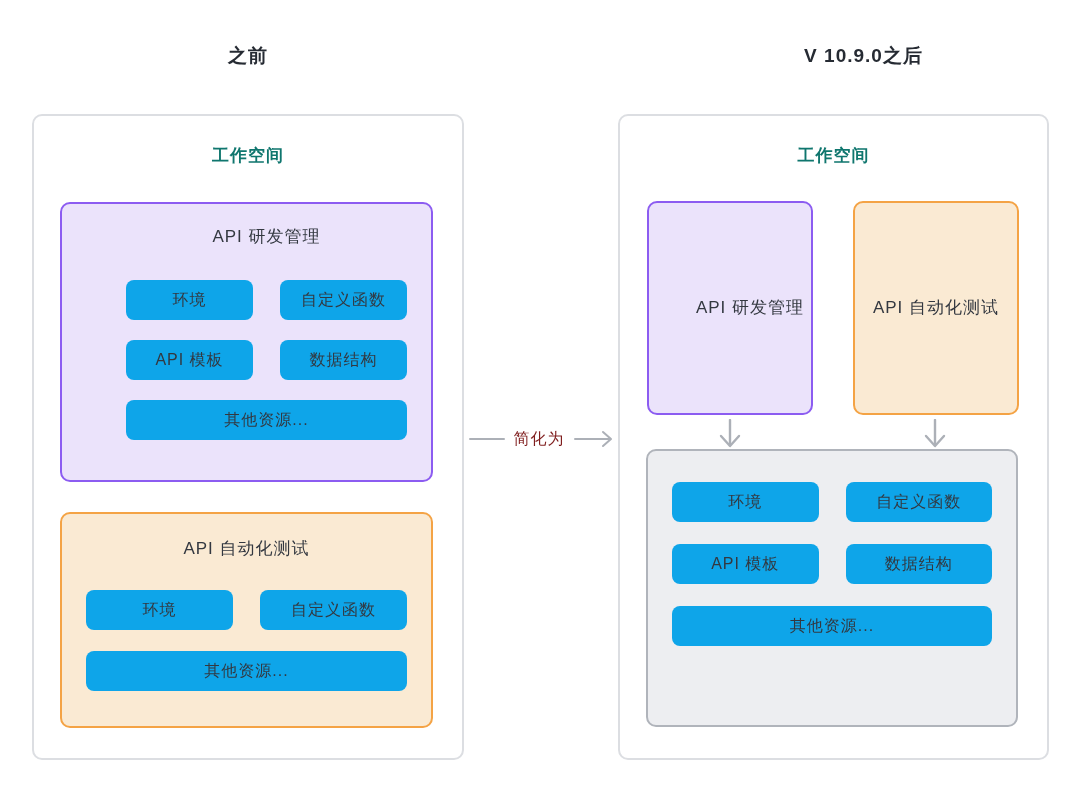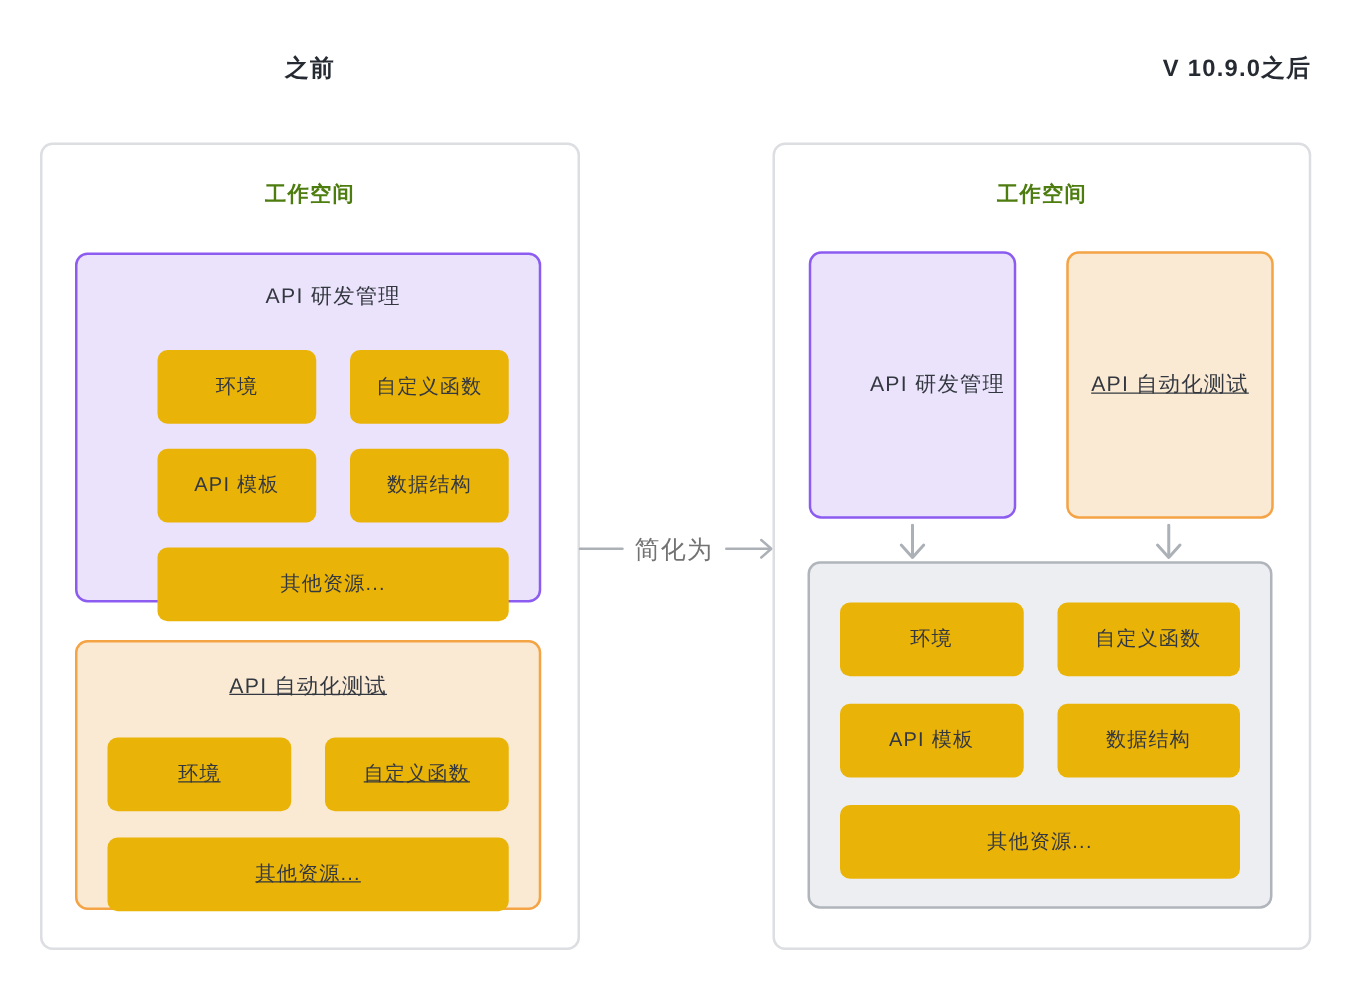--- a/index.html
+++ b/index.html
@@ -8,59 +8,59 @@
     width: 1080px; height: 792px; position: relative; overflow: hidden;
     font-family: "Liberation Sans", "DejaVu Sans", sans-serif;
     color: #333840;
   }
   .panel-title {
     position: absolute; top: 34px; height: 44px; line-height: 44px;
     text-align: center; font-size: 19px; font-weight: 700; color: #262b33;
     letter-spacing: 1px;
   }
   .panel-title.left  { left: 32px;  width: 432px; }
-  .panel-title.right { left: 618px; width: 431px; text-align: right; }
+  .panel-title.right { left: 648px; width: 431px; }
 
   .workspace {
     position: absolute; top: 114px; width: 432px; height: 646px;
     background: #ffffff; border: 2px solid #dcdee2; border-radius: 10px;
   }
   .workspace.left  { left: 32px;  }
   .workspace.right { left: 618px; width: 431px; }
 
   .ws-label {
     margin-top: 27px; height: 26px; line-height: 26px; text-align: center;
-    font-size: 17px; font-weight: 700; color: #4d7c0f; letter-spacing: 1px;
+    font-size: 17px; font-weight: 700; color: #0f766e; letter-spacing: 1px;
   }
 
   .inner-box { position: absolute; border-radius: 10px; }
   .inner-box .box-label {
     height: 26px; line-height: 26px; text-align: center;
     font-size: 17px; font-weight: 400; color: #333840; letter-spacing: 1px;
   }
 
   .purple { background: #ebe3fb; border: 2.5px solid #8c5cf1; padding-left: 40px; }
-  .orange { background: #faead3; border: 2.5px solid #f4a345; text-decoration: underline; }
+  .orange { background: #faead3; border: 2.5px solid #f4a345; }
   .gray   { background: #edeef1; border: 2px solid #b0b4bb; }
 
   
   .box-api-dev  { left: 26px; top: 86px;  width: 373px; height: 280px; }
   .box-api-test { left: 26px; top: 396px; width: 373px; height: 216px; }
   .box-api-dev  .box-label { margin-top: 20px; }
   .box-api-test .box-label { margin-top: 22px; }
 
   .chip-grid {
     display: grid; grid-template-columns: 1fr 1fr;
     column-gap: 27px; row-gap: 20px; padding: 0 24px;
   }
   .box-api-dev  .chip-grid { margin-top: 30px; }
   .box-api-test .chip-grid { margin-top: 28px; row-gap: 21px; }
 
   .chip {
-    height: 59px; background: #eab308; border-radius: 8px;
+    height: 40px; background: #0ea5e9; border-radius: 8px;
     display: flex; align-items: center; justify-content: center;
     font-size: 16px; color: #333840; letter-spacing: 1px;
   }
   .chip.full { grid-column: 1 / span 2; }
 
   
   .box-tall {
     top: 85px; width: 166px; height: 214px;
     display: flex; align-items: center; justify-content: center;
   }
@@ -75,21 +75,21 @@
   .box-shared { left: 26px; top: 333px; width: 372px; height: 278px; }
   .box-shared .box-label { margin-top: 20px; }
   .box-shared .chip-grid { margin-top: 31px; row-gap: 22px; }
 
   
   .connector {
     position: absolute; left: 462px; top: 427px; width: 158px; height: 24px;
     display: flex; align-items: center; justify-content: center; gap: 9px;
   }
   .connector .seg { width: 36px; height: 2px; background: #acb0b7; border-radius: 1px; flex: none; }
-  .connector .lbl { font-size: 20px; color: #737373; letter-spacing: 1px; white-space: nowrap; }
+  .connector .lbl { font-size: 16px; color: #7f1d1d; letter-spacing: 1px; white-space: nowrap; }
 </style>
 </head>
 <body>
 
 <div class="panel-title left">之前</div>
 <div class="panel-title right">V 10.9.0之后</div>
 
 <div class="workspace left">
   <div class="ws-label">工作空间</div>
 

